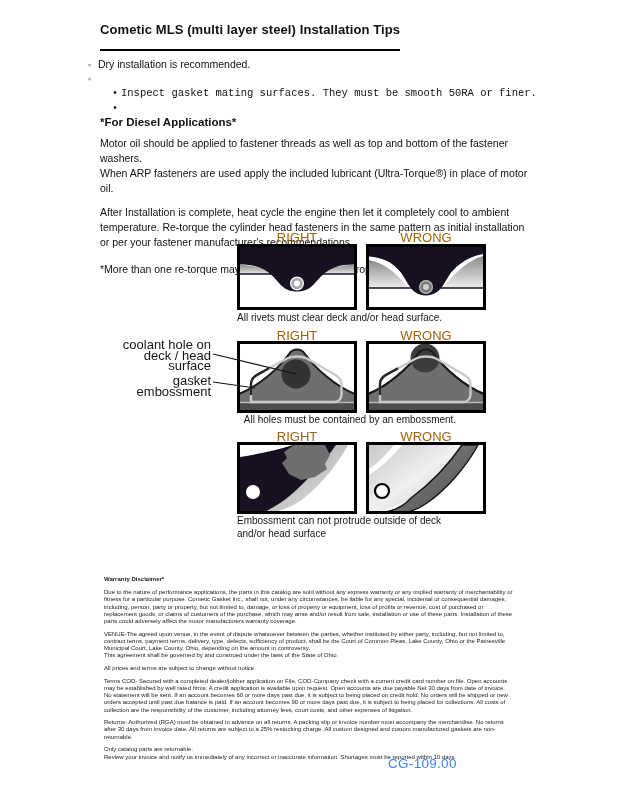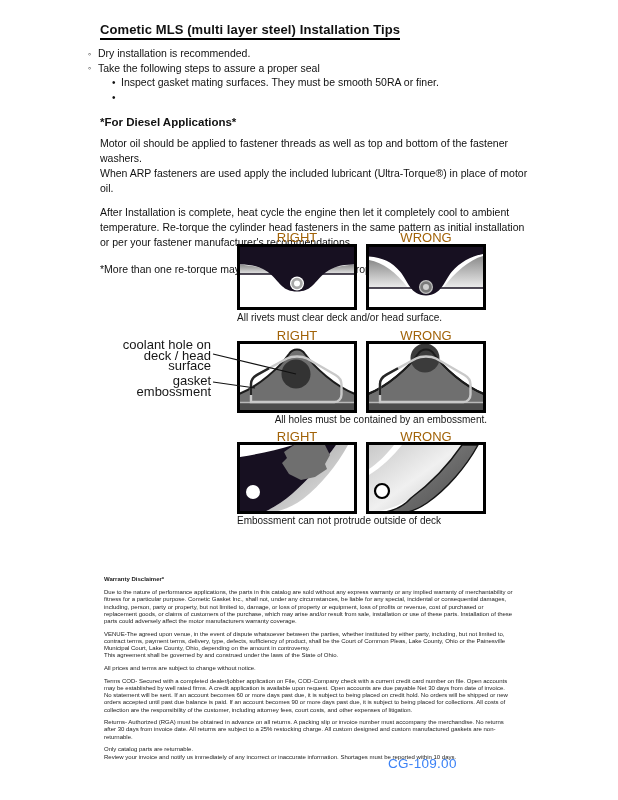--- a/index.html
+++ b/index.html
@@ -1,26 +1,26 @@
 <!DOCTYPE html>
 <html><head>
 <meta charset="utf-8">
 <style>
   html,body{margin:0;padding:0;background:#ffffff;}
   .page{position:relative;width:618px;height:800px;background:#ffffff;overflow:hidden;
         font-family:"Liberation Sans", sans-serif;color:#111;}
   
   .intro{position:absolute;left:88px;top:20px;width:450px;}
   .doc-title{margin-left:12px;font-size:13px;font-weight:bold;display:inline-block;
-             border-bottom:2px solid #000;padding-bottom:1px;letter-spacing:.1px;}
+             border-bottom:2px solid #000;padding-bottom:12px;letter-spacing:.1px;}
   .bullets{margin-top:6px;font-size:10.5px;line-height:14px;}
   .b-item,.sb-item{white-space:nowrap;}
   .b-dot{display:inline-block;width:10px;font-size:9px;vertical-align:0.5px;}
   .b-dot::before{content:"◦";}
-  .sb-item{margin-left:24px;}
+  .sb-item{margin-left:24px;font-family:Liberation Mono, monospace;}
   .sb-dot{display:inline-block;width:9px;font-size:10px;}
   .sb-dot::before{content:"•";}
   .diesel{position:absolute;left:100px;top:115px;width:440px;font-size:10.5px;line-height:15px;}
   .diesel-h{font-size:11.5px;font-weight:bold;margin-bottom:6px;}
   .para{margin-bottom:9px;}
   .note{margin-top:12px;}
   
   .rw-head{position:absolute;width:120px;text-align:center;font-size:13px;color:#a16207;}
   .dg{position:absolute;}
   .cap{position:absolute;font-size:10px;color:#161616;line-height:12.5px;}
@@ -35,21 +35,21 @@
 </style>
 </head>
 <body>
 
 <div class="page">
 
   <div class="intro">
     <div class="doc-title">Cometic MLS (multi layer steel) Installation Tips</div>
     <div class="bullets">
       <div class="b-item"><span class="b-dot"></span><span>Dry installation is recommended.</span></div>
-      <div class="b-item"><span class="b-dot"></span><span>Take the following steps to assure a proper seal</span></div>
+      <div class="b-item"><span class="b-dot"></span></div>
       <div class="sb-item"><span class="sb-dot"></span><span>Inspect gasket mating surfaces.  They must be smooth 50RA or finer.</span></div>
       <div class="sb-item"><span class="sb-dot"></span></div>
     </div>
   </div>
 
   <div class="diesel">
     <div class="diesel-h">*For Diesel Applications*</div>
     <div class="para">
       <div>Motor oil should be applied to fastener threads as well as top and bottom of the fastener washers.</div>
       <div>When ARP fasteners are used apply the included lubricant (Ultra-Torque®) in place of motor oil.</div>
@@ -131,21 +131,21 @@
     <path d="M14,61 V43 C14,39 16.5,35.8 20.5,33.6 L50,17.5 C55,14.8 65,14.8 70,17.5 L98.5,34 C102.5,36.3 104.5,39.5 104.5,43.5 V53.5 C104.5,57.5 101.5,61 97.5,61 Z" fill="none" stroke-width="2.4" stroke="#c9c9c9"></path>
     <path d="M14,54 V43 C14,39 16.5,35.8 20.5,33.6 L32,27.3" fill="none" stroke="#262626" stroke-width="2.4"></path>
     <rect x="1.5" y="1.5" width="117" height="69" fill="none" stroke="#000" stroke-width="3"></rect>
   </svg>
 
   <svg class="leader" width="110" height="60" viewBox="0 0 110 60">
     <line x1="8" y1="16" x2="91" y2="36" stroke="#111" stroke-width="1.2"></line>
     <line x1="8" y1="44" x2="50" y2="50" stroke="#111" stroke-width="1.2"></line>
   </svg>
 
-  <div class="cap" style="left:237px;top:414px;width:250px;text-align:right;">All holes must be contained by an embossment.</div>
+  <div class="cap" style="left:225px;top:414px;width:250px;text-align:center;">All holes must be contained by an embossment.</div>
 
   <div class="rw-head" style="left:237px;top:429px;">RIGHT</div>
   <div class="rw-head" style="left:366px;top:429px;">WRONG</div>
 
   <svg class="dg" style="left:237px;top:442px;" width="120" height="72" viewBox="0 0 120 72">
     <defs>
       <linearGradient id="gs3" x1="0" y1="0" x2="1" y2="1">
         <stop offset="0" stop-color="#9a9a9a"></stop>
           <stop offset="1" stop-color="#ececec"></stop>
       </linearGradient>
@@ -173,20 +173,21 @@
     <rect x="0" y="0" width="120" height="72" fill="#ffffff"></rect>
     <path d="M3,3 L96,3 C83,22 64,42 45,56 C30,66 14,70 3,70 Z" fill="url(#gl3)"></path>
     <path d="M3,33 C15,26 28,13 36,3 L28,3 C20,13 11,22 3,27 Z" fill="#ffffff"></path>
     <path d="M96,3 L112,3 C100,25 81,47 61,61 C48,70 36,72 28,72 L20,70 C29,68 38,64 45,56 C64,42 83,22 96,3 Z" fill="url(#gd3)" stroke="#141414" stroke-width="1.4"></path>
     <circle cx="16" cy="49" r="7" fill="#ffffff" stroke="#000" stroke-width="2.2"></circle>
     <rect x="1.5" y="1.5" width="117" height="69" fill="none" stroke="#000" stroke-width="3"></rect>
   </svg>
 
   <div class="cap" style="left:237px;top:515px;">
     <div>Embossment can not protrude outside of deck</div>
+    <div>and/or head surface</div>
   </div>
 
   <div class="legal">
     <div class="lh">Warranty Disclaimer*</div>
     <div class="lp">Due to the nature of performance applications, the parts in this catalog are sold without any express warranty or any implied warranty of merchantability or fitness for a particular purpose.  Cometic Gasket Inc., shall not, under any circumstances, be liable for any special, incidental or consequential damages, including, person, party or property, but not limited to, damage, or loss of property or equipment, loss of profits or revenue, cost of purchased or replacement goods, or claims of customers of the purchase, which may arise and/or result from sale, installation or use of these parts.  Installation of these parts could adversely affect the motor manufacturers warranty coverage.</div>
     <div class="lc">VENUE-The agreed upon venue, in the event of dispute whatsoever between the parties, whether instituted by either party, including, but not limited to, contract terms, payment terms, delivery, type, defects, sufficiency of product, shall be the Court of Common Pleas, Lake County, Ohio or the Painesville Municipal Court, Lake County, Ohio, depending on the amount in controversy.</div>
     <div class="lp">This agreement shall be governed by and construed under the laws of the State of Ohio.</div>
     <div class="lp">All prices and terms are subject to change without notice.</div>
     <div class="lp">Terms COD- Secured with a completed dealer/jobber application on File, COD-Company check with a current credit card number on file.  Open accounts may be established by well rated firms.  A credit application is available upon request.  Open accounts are due payable Net 30 days from date of invoice.  No statement will be sent.  If an account becomes 60 or more days past due, it is subject to being placed on credit hold.  No orders will be shipped or new orders accepted until past due balance is paid.  If an account becomes 90 or more days past due, it is subject to being placed for collections.  All costs of collection are the responsibility of the customer, including attorney fees, court costs, and other expenses of litigation.</div>
     <div class="lp">Returns- Authorized (RGA) must be obtained in advance on all returns.  A packing slip or invoice number must accompany the merchandise.  No returns after 30 days from invoice date.  All returns are subject to a 25% restocking charge.  All custom designed and custom manufactured gaskets are non-returnable.</div>

